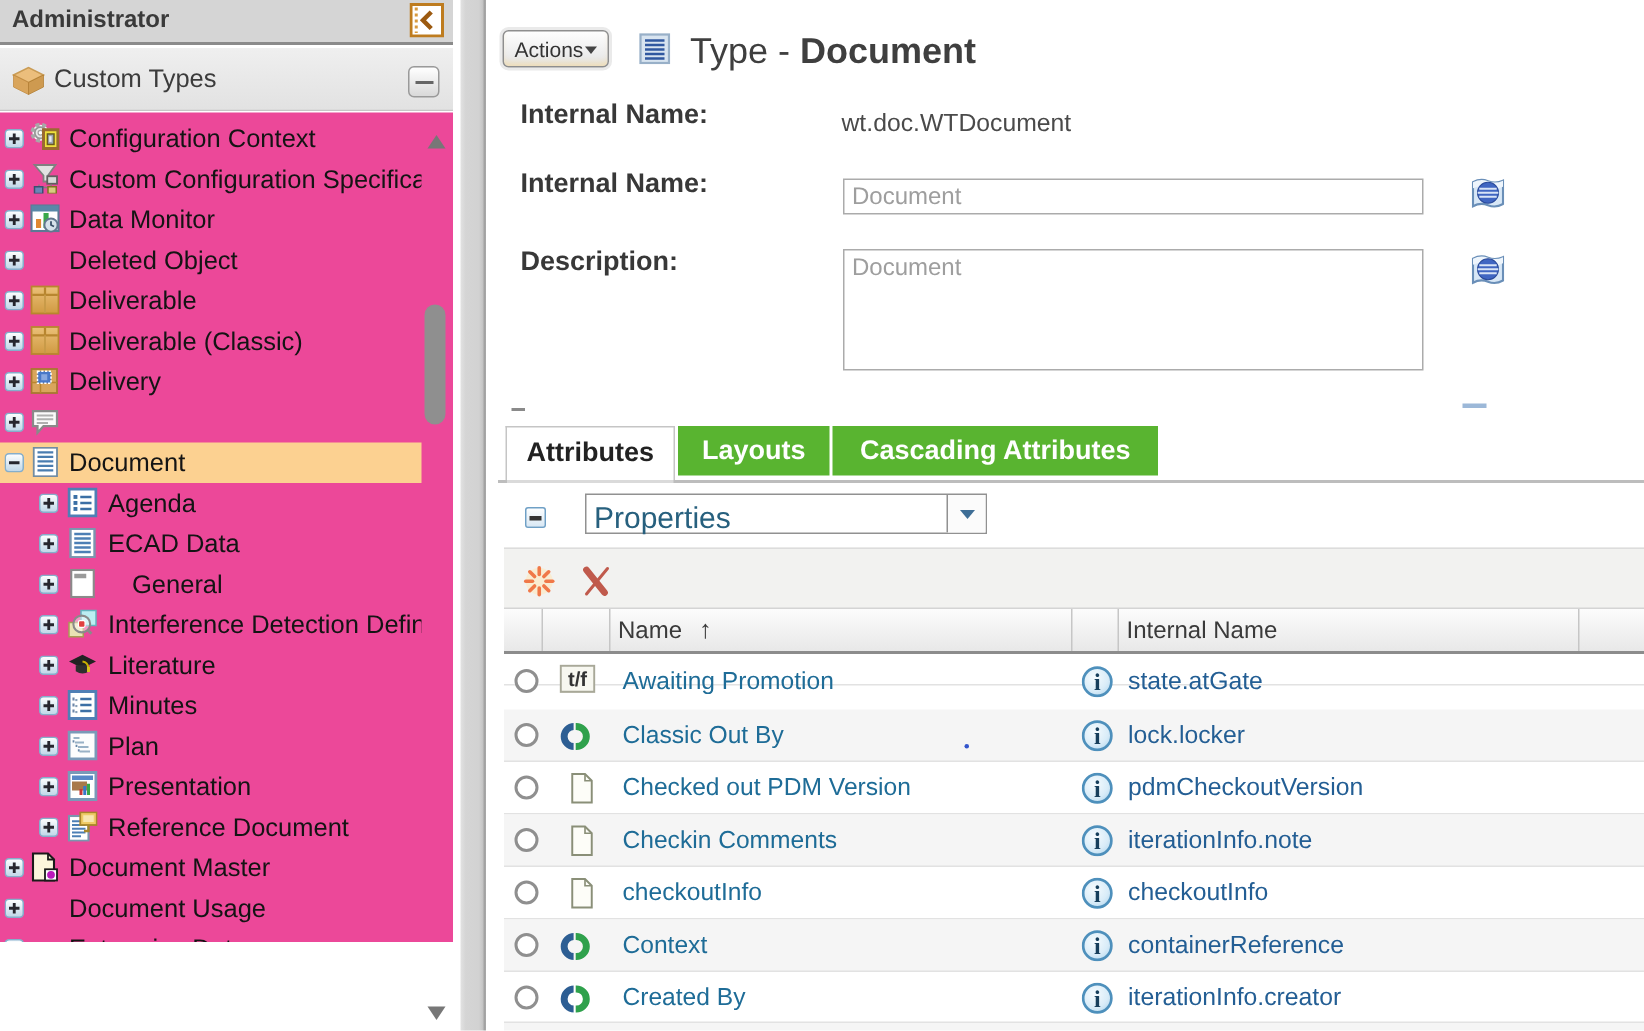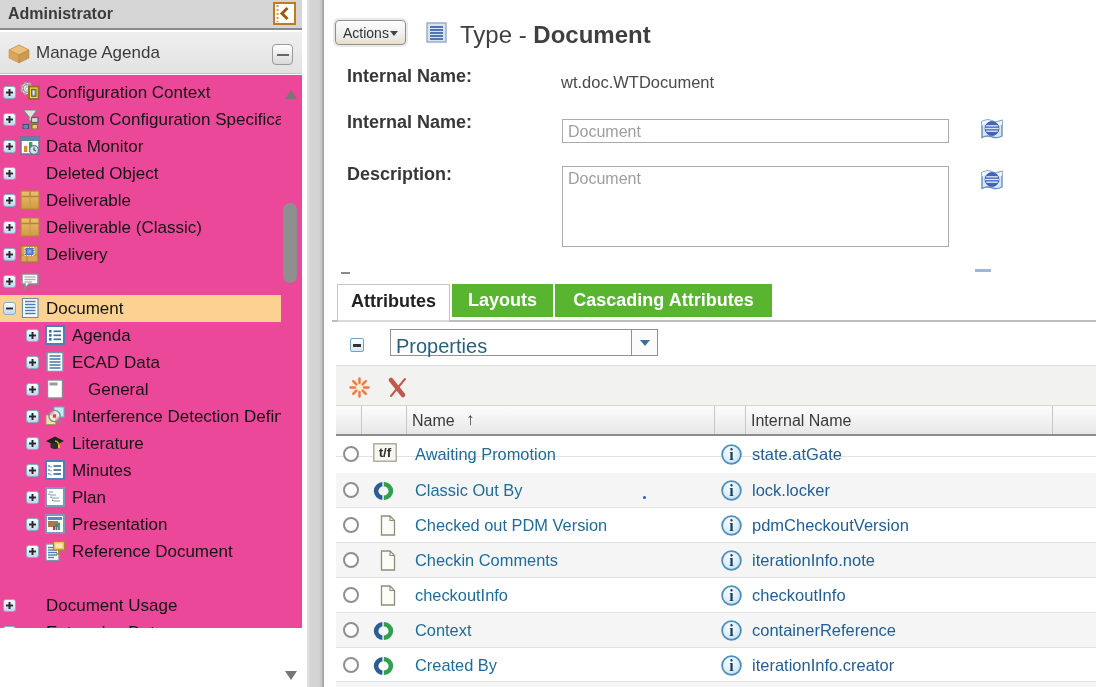--- a/index.html
+++ b/index.html
@@ -74,21 +74,21 @@
 <div id="lpanel">
   <div id="lhead">
       <span class="t">Administrator</span>
     <svg class="abs" style="left:273px;top:2px" width="23" height="23" viewBox="0 0 23 23">
       <rect x="1" y="1" width="21" height="21" fill="#fff" stroke="#BE7C1F" stroke-width="2"></rect>
       <line x1="4.5" y1="3" x2="4.5" y2="20" stroke="#D79A3F" stroke-width="2" stroke-dasharray="2,2"></line>
       <path d="M14.5,6 L9,11.5 L14.5,17" fill="none" stroke="#9C5A10" stroke-width="3"></path>
     </svg>
   </div>
   <div id="mbar">
-      <span class="t">Manage Agenda</span>
+      <span class="t">Custom Types</span>
     <svg class="abs" style="left:7px;top:12px" width="24" height="21" viewBox="0 0 24 21">
       <polygon points="2,6 12,1 22,6 12,11" fill="#EBBE7C" stroke="#C99B54" stroke-width="1"></polygon>
       <polygon points="2,6 12,11 12,19 2,14" fill="#D9A55C" stroke="#C08A40" stroke-width="0.5"></polygon>
       <polygon points="22,6 12,11 12,19 22,14" fill="#CE9A50" stroke="#B07C30" stroke-width="0.5"></polygon>
     </svg>
   </div>
   <div id="minusbtn">
       <div></div>
     </div>
   <div id="tree">
@@ -400,20 +400,34 @@
               <line x1="3" y1="9" x2="12" y2="9"></line>
               <line x1="3" y1="11.5" x2="12" y2="11.5"></line>
               <line x1="3" y1="14" x2="12" y2="14"></line>
               <line x1="3" y1="16.5" x2="9" y2="16.5"></line>
             </g>
 <rect x="8.5" y="0.5" width="11" height="8.5" fill="#EFCB66" stroke="#A8862A" stroke-width="1.2"></rect>
 <rect x="10.5" y="2.5" width="7" height="4.5" fill="#F7E7B0"></rect>
 <path d="M14,9 L14,13 L11,13" stroke="#A8862A" stroke-width="1.6" fill="none"></path>
           </svg></span>
         <span class="tlabel" style="left:72px">Reference Document</span>
+      </div>
+<div class="trow" style="top:490px">
+        <svg class="tg" style="left:3px" width="13" height="13" viewBox="0 0 13 13">
+<rect x="0.5" y="0.5" width="12" height="12" rx="2.5" fill="url(#tgbg)" stroke="#85AECB"></rect>
+          <line x1="3" y1="6.5" x2="10" y2="6.5" stroke="#26262E" stroke-width="1.9"></line>
+          <line x1="6.5" y1="3" x2="6.5" y2="10" stroke="#26262E" stroke-width="1.9"></line>
+        </svg>
+        <span class="ticon" style="left:20px"><svg width="20" height="20" viewBox="0 0 20 20">
+<path d="M2,1 H12 L16,5 V19 H2 Z" fill="#FBF6DC" stroke="#1A1A1A" stroke-width="1.4"></path>
+<path d="M12,1 V5 H16" fill="none" stroke="#1A1A1A" stroke-width="1.2"></path>
+<rect x="10" y="11.5" width="8" height="7.5" fill="#FFF" stroke="#1A1A1A" stroke-width="1.2"></rect>
+<circle cx="14" cy="15.2" r="2.6" fill="#BB18BB"></circle>
+          </svg></span>
+        <span class="tlabel" style="left:46px">Document Master</span>
       </div>
 <div class="trow" style="top:517px">
         <svg class="tg" style="left:3px" width="13" height="13" viewBox="0 0 13 13">
 <rect x="0.5" y="0.5" width="12" height="12" rx="2.5" fill="url(#tgbg)" stroke="#85AECB"></rect>
           <line x1="3" y1="6.5" x2="10" y2="6.5" stroke="#26262E" stroke-width="1.9"></line>
           <line x1="6.5" y1="3" x2="6.5" y2="10" stroke="#26262E" stroke-width="1.9"></line>
         </svg>
         <span class="tlabel" style="left:46px">Document Usage</span>
       </div>
 <div class="trow" style="top:544px">

